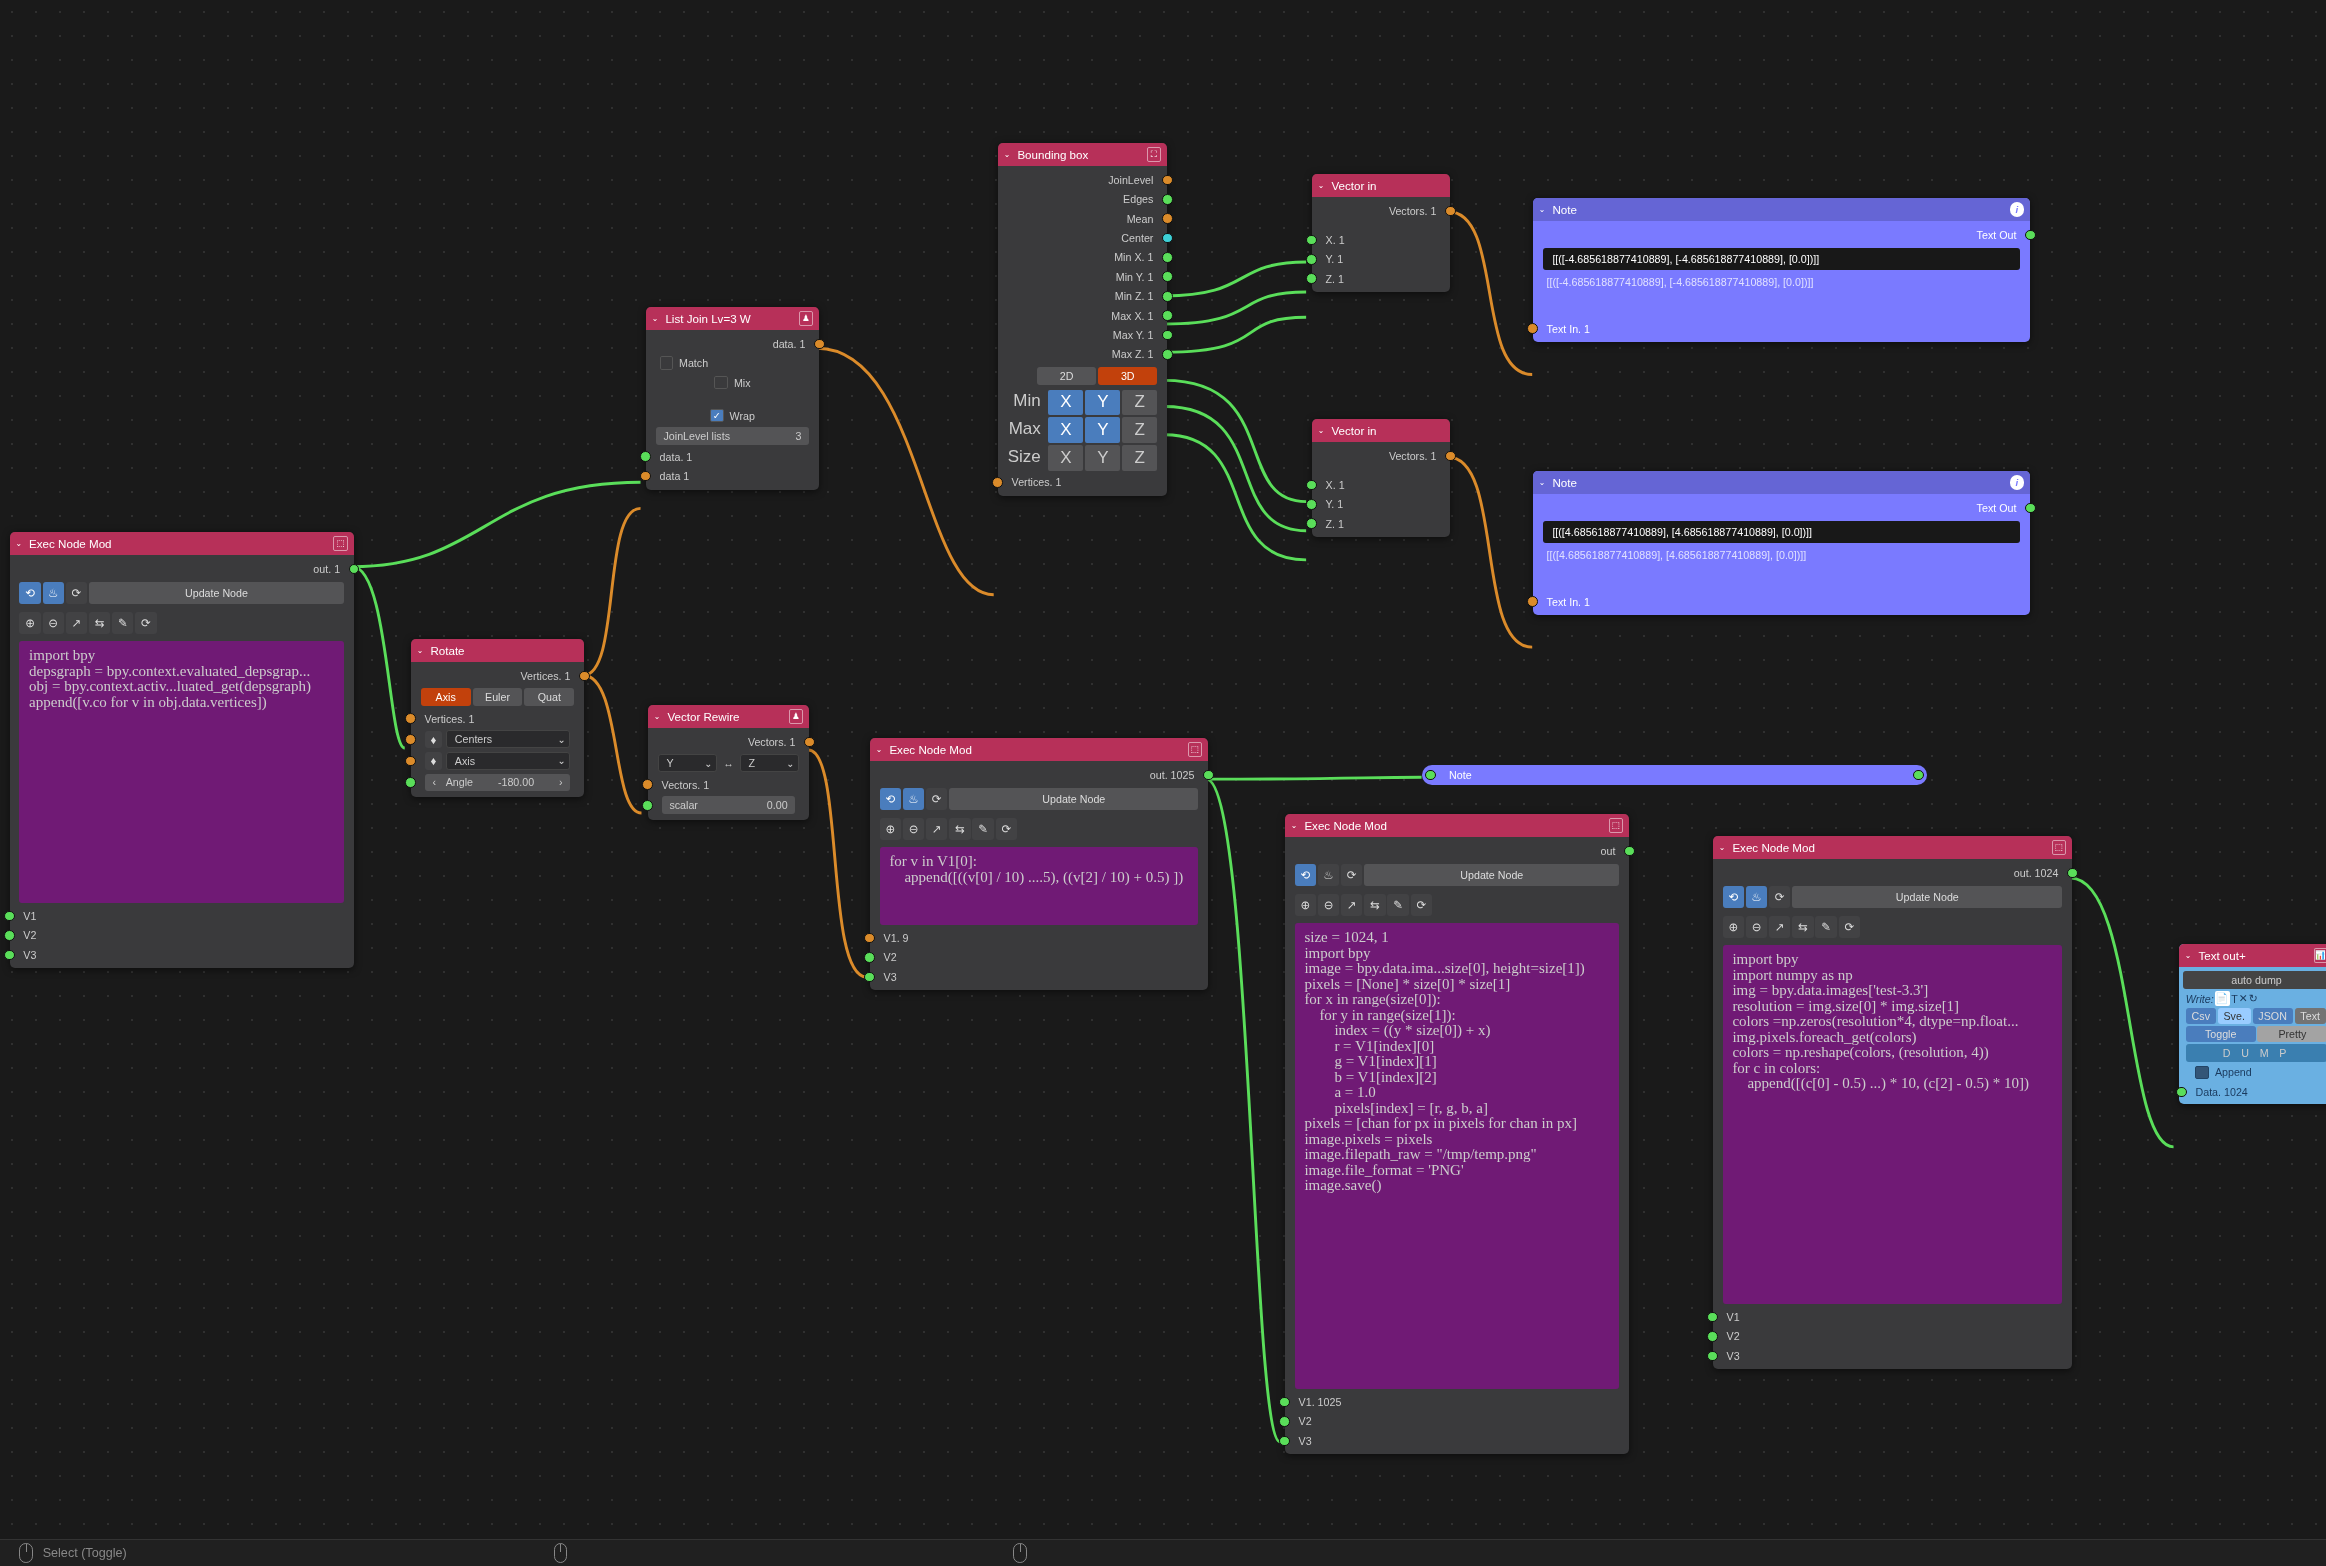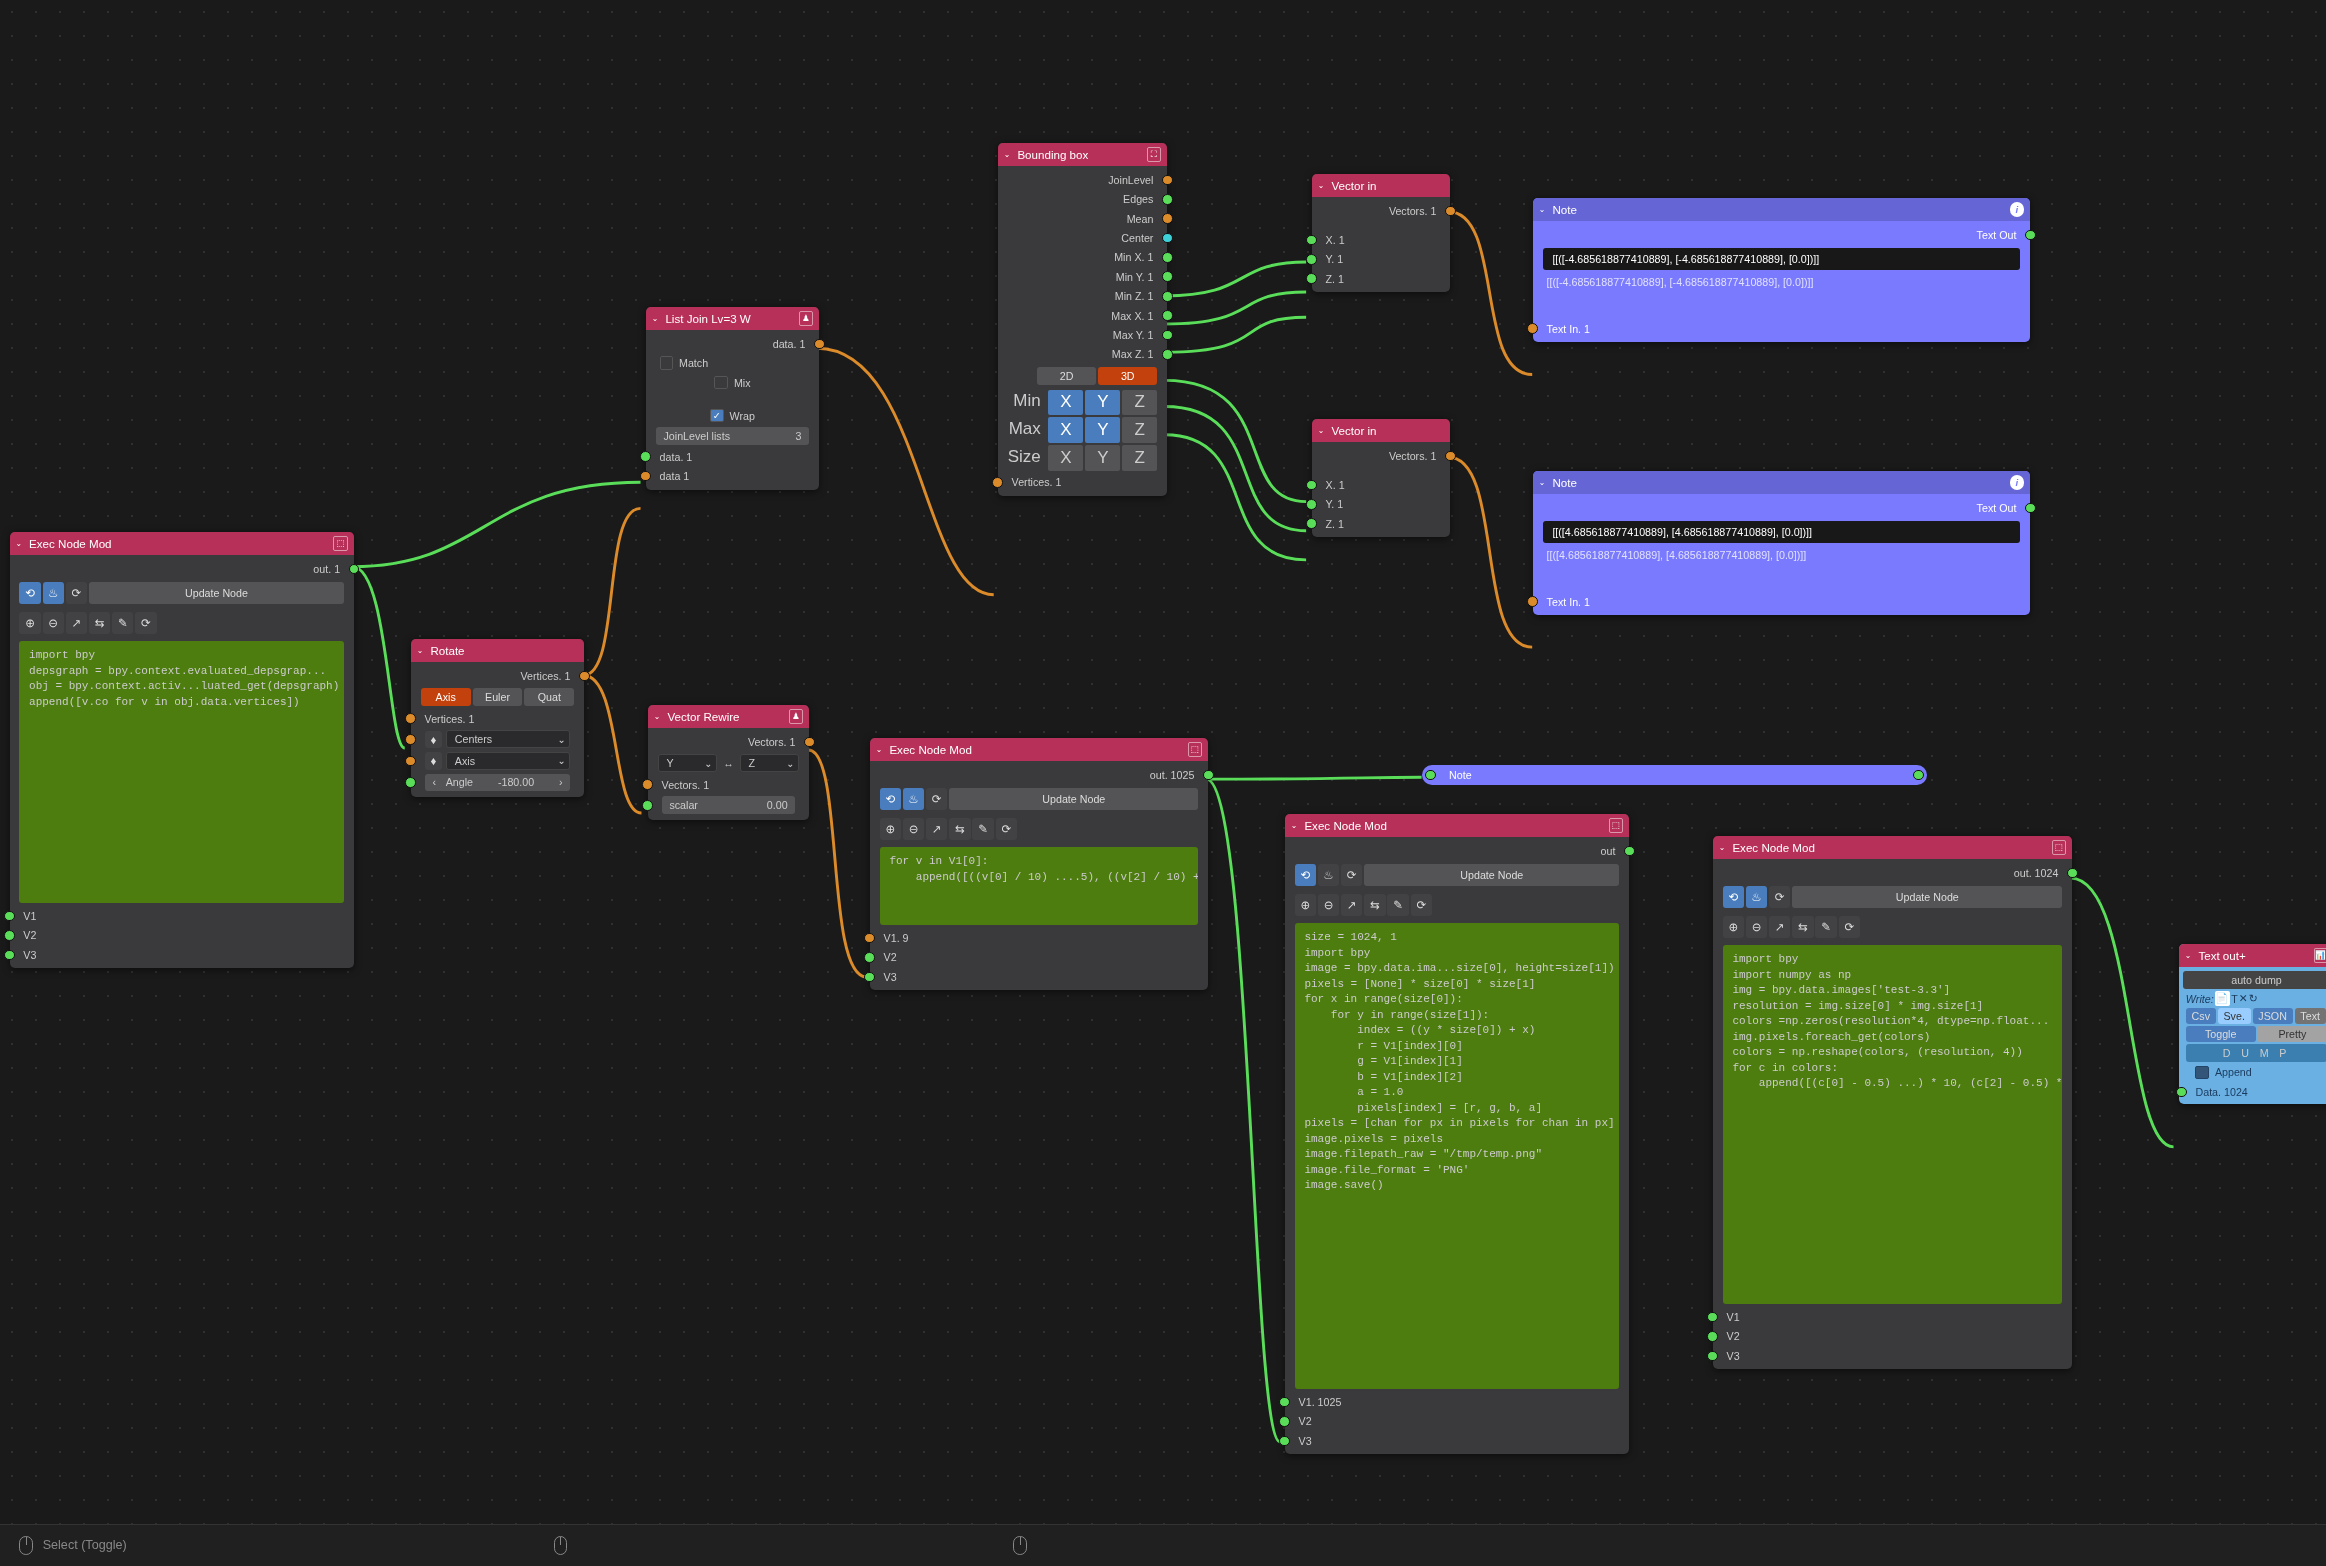--- a/index.html
+++ b/index.html
@@ -30,33 +30,33 @@
 .icon-btn { background:#424244; width:21.3px; height:21.3px; border:none; border-radius:2.9px; color:#ddd; display:flex; align-items:center; justify-content:center; font-size:11.6px; cursor:pointer; }
 .icon-btn.active { background:#4a7dbd; color:#fff; }
 .icon-strip { display:flex; gap:1.9px; padding:2.9px 9.7px; margin-top:1.9px; }
 .checkbox-row { display:flex; align-items:center; gap:5.8px; padding:2.9px 13.6px; }
 .check { width:13.6px; height:13.6px; border:1px solid #555; border-radius:1.9px; display:inline-flex; align-items:center; justify-content:center; font-size:9.7px; }
 .check.on { background:#4a7dbd; color:#fff; }
 .field { background:#545456; border-radius:2.9px; padding:2.9px 7.8px; display:flex; justify-content:space-between; gap:7.8px; margin:1.9px 9.7px; font-size:10.7px; }
 .field .arrows { display:flex; gap:9.7px; align-items:center; }
 .dropdown { background:#2a2a2c; border:1px solid #444; border-radius:2.9px; padding:1.9px 15.5px 1.9px 7.8px; position:relative; display:flex; align-items:center; gap:3.9px; flex:1; }
 .dropdown::after { content:"⌄"; position:absolute; right:3.9px; font-size:9.7px; }
-.code { background:#4d7c0f; margin:3.9px 9.7px; padding:7.8px 9.7px; border-radius:2.9px; font-family:Liberation Mono, monospace; font-size:11px; line-height:15.5px; white-space:pre; overflow:hidden; color:#ccc; }
+.code { background:#701a75; margin:3.9px 9.7px; padding:7.8px 9.7px; border-radius:2.9px; font-family:Liberation Serif, serif; font-size:15px; line-height:15.5px; white-space:pre; overflow:hidden; color:#ccc; }
 .select-grid { display:grid; grid-template-columns:auto 1fr 1fr 1fr; gap:1.9px; padding:1.9px 9.7px; font-size:17px; }
 .select-grid .lbl { padding:1.9px 5.8px 1.9px 0; text-align:right; }
 .select-grid .cell { background:#545456; text-align:center; padding:2.9px 0; border-radius:1.9px; }
 .select-grid .cell.on { background:#4a7dbd; color:#fff; }
 .toolbar { display:flex; gap:1.9px; padding:3.9px 9.7px; }
 .dark-input { background:#181818; border-radius:2.9px; padding:4.9px 9.7px; margin:3.9px 9.7px; color:#fff; font-size:10.7px; }
 .purple-sub { color:#e0e0ff; padding:1.9px 13.6px; font-size:10.7px; }
 .note-collapsed { position:absolute; background:#7a7aff; border-radius:17.5px; padding:3.9px 19.4px 3.9px 27px; color:#fff; display:flex; align-items:center; }
 .note-collapsed .chevron { left:9.7px; }
 .note-collapsed .socket.out { right:2.9px; }
 .note-collapsed .socket.in { left:2.9px; }
-#statusbar { position:absolute; bottom:0; left:0; right:0; height:42px; background:#202020; border-top:1px solid #333; display:flex; align-items:center; padding:0 19.4px; gap:58px; font-size:12.6px; color:#888; }
+#statusbar { position:absolute; bottom:0; left:0; right:0; height:27px; background:#202020; border-top:1px solid #333; display:flex; align-items:center; padding:0 19.4px; gap:58px; font-size:12.6px; color:#888; }
 #statusbar .sb-item { display:flex; align-items:center; gap:9.7px; }
 .mouse-icon { width:13.6px; height:19.4px; border:1.5px solid #888; border-radius:6.8px; position:relative; }
 .mouse-icon::after { content:""; position:absolute; left:50%; top:0; width:1px; height:7.8px; background:#888; }
 svg.wires { position:absolute; top:0; left:0; width:100%; height:100%; pointer-events:none; }
 </style>
 </head>
 <body>
 
 <div id="canvas">
 <svg class="wires" viewBox="0 0 2398 1614">

